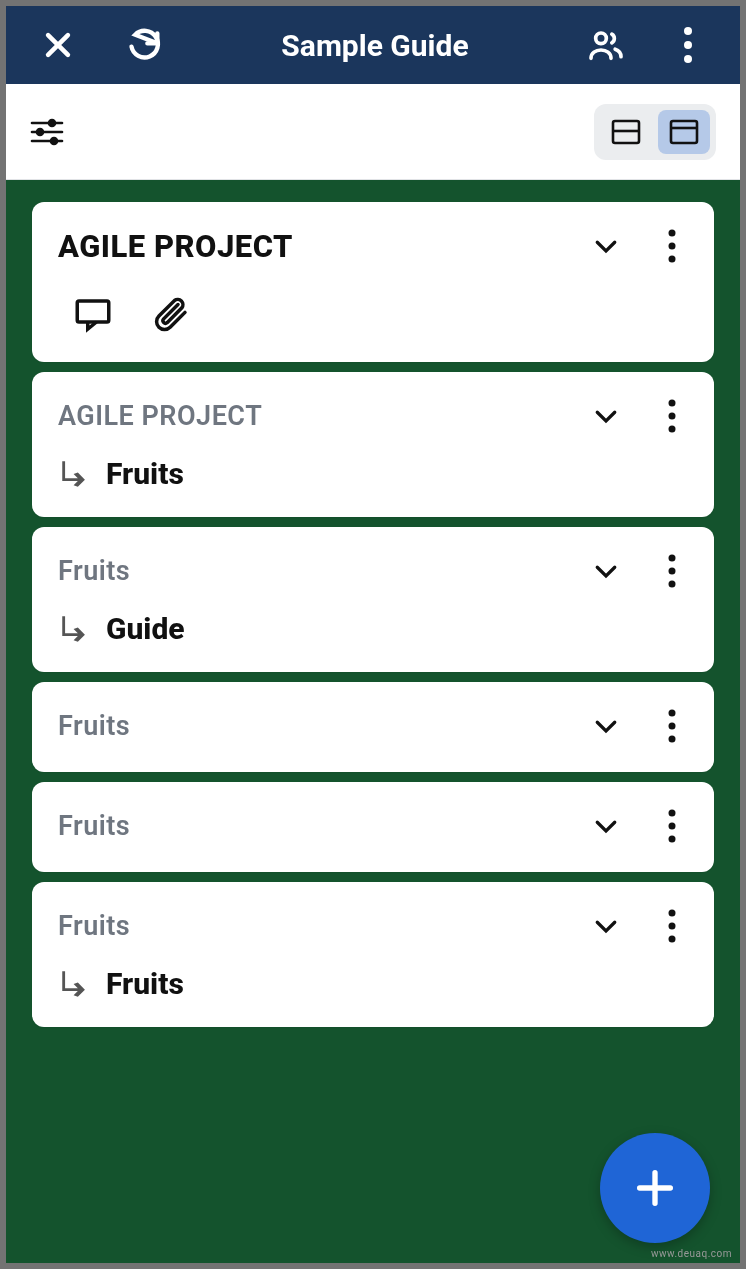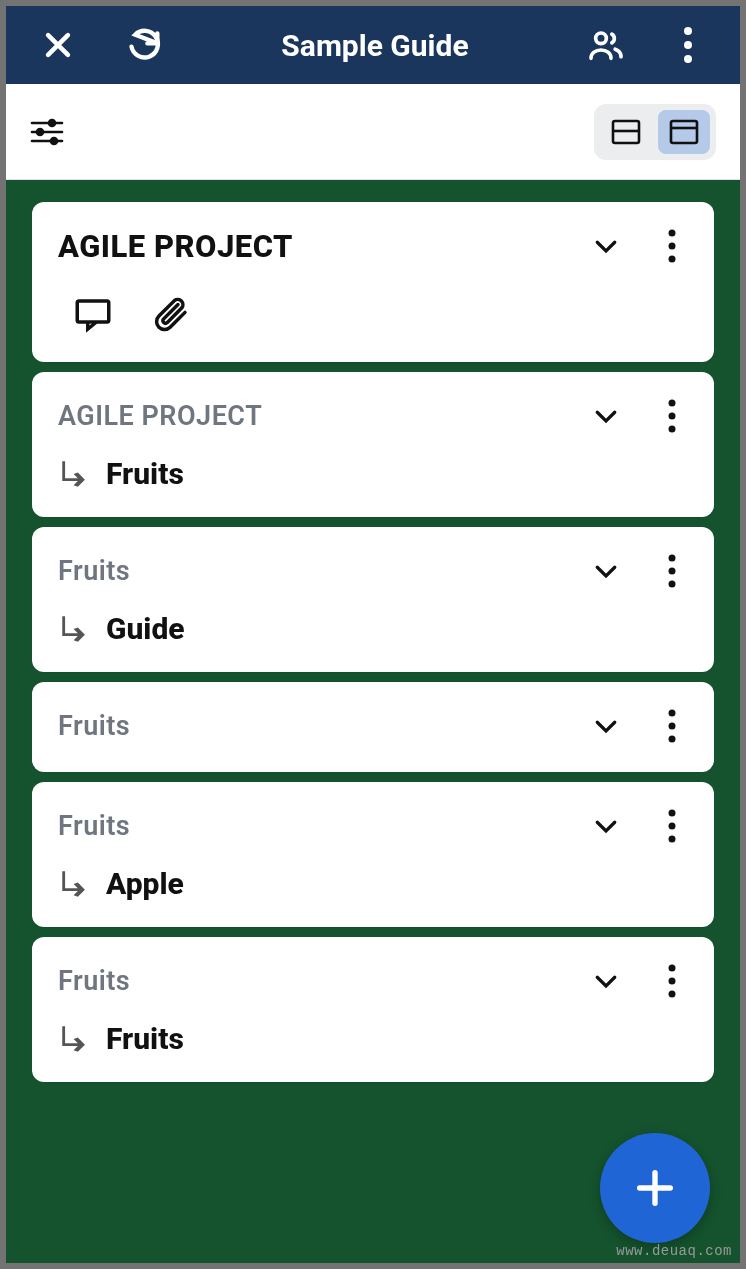--- a/index.html
+++ b/index.html
@@ -69,21 +69,21 @@
     bottom: 20px;
     width: 110px; height: 110px;
     background: #1f65d6;
     border-radius: 55px;
     display: flex; align-items: center; justify-content: center;
     box-shadow: 0 4px 12px rgba(0,0,0,0.25);
   }
 
   .watermark {
     position: absolute; right: 8px; bottom: 4px;
-    font-size: 14px; color: #999; letter-spacing: .5px; font-family: Liberation Mono, monospace;
+    font-size: 10px; color: #999; letter-spacing: .5px;
   }
 
   svg { display: block; }
 </style>
 </head>
 <body>
 
 <div class="frame">
 
   <div class="topbar">
@@ -261,28 +261,20 @@
             </svg>
           </div>
         <div class="dots">
             <svg width="8" height="34" viewBox="0 0 8 34">
               <circle cx="4" cy="4" r="3.5" fill="#111"></circle>
               <circle cx="4" cy="17" r="3.5" fill="#111"></circle>
               <circle cx="4" cy="30" r="3.5" fill="#111"></circle>
             </svg>
           </div>
       </div>
-      <div class="row2">
-        <span>
-            <svg width="34" height="34" viewBox="0 0 24 24" fill="#555">
-              <path d="M5 3 v12 h9 l-3 -3 3 -1 5 5 -5 5 -3 -1 3 -3 H3 V3 z"></path>
-            </svg>
-          </span>
-        <span class="child">Apple</span>
-      </div>
     </div>
 
     <div class="card">
       <div class="row1">
         <div class="parent">Fruits</div>
         <div class="chev">
             <svg width="30" height="30" viewBox="0 0 24 24" fill="none" stroke="#111" stroke-width="2.6" stroke-linecap="round">
               <path d="M5 9l7 7 7-7"></path>
             </svg>
           </div>

